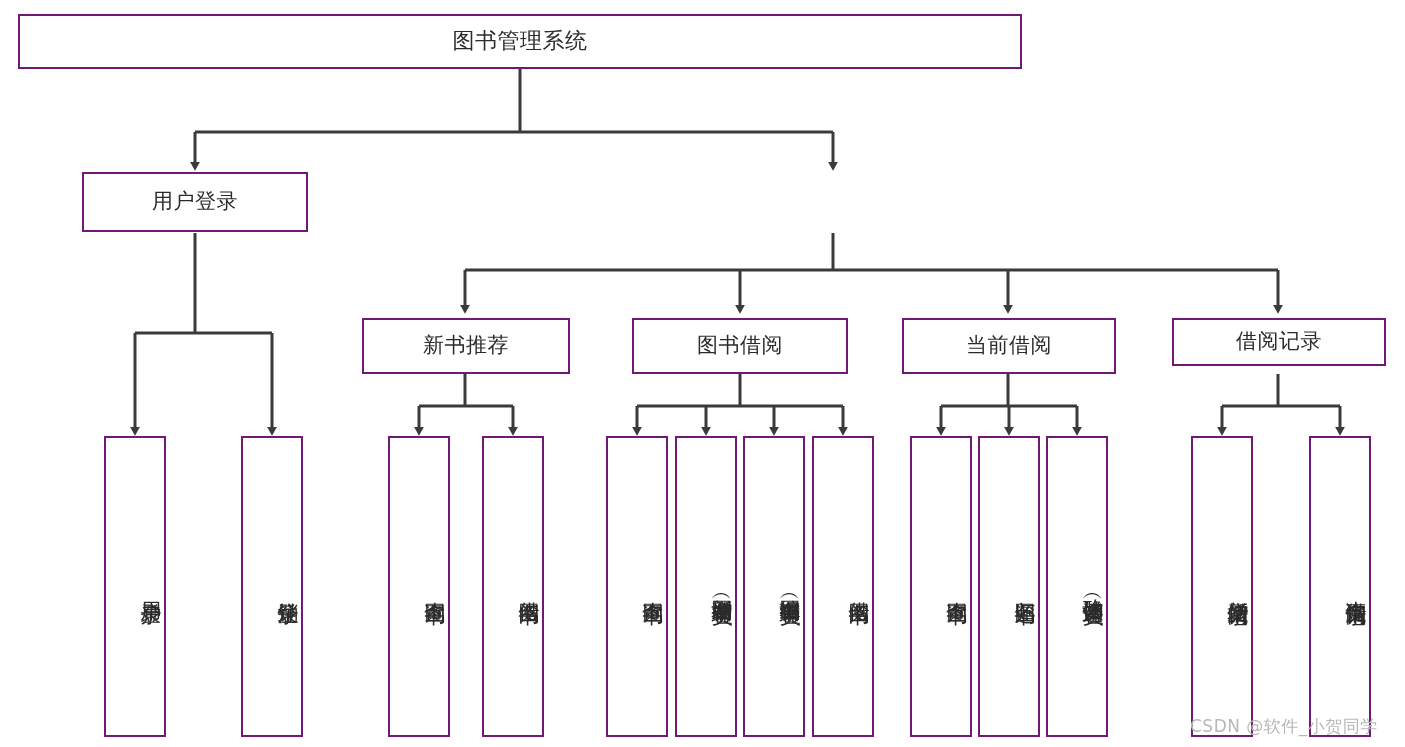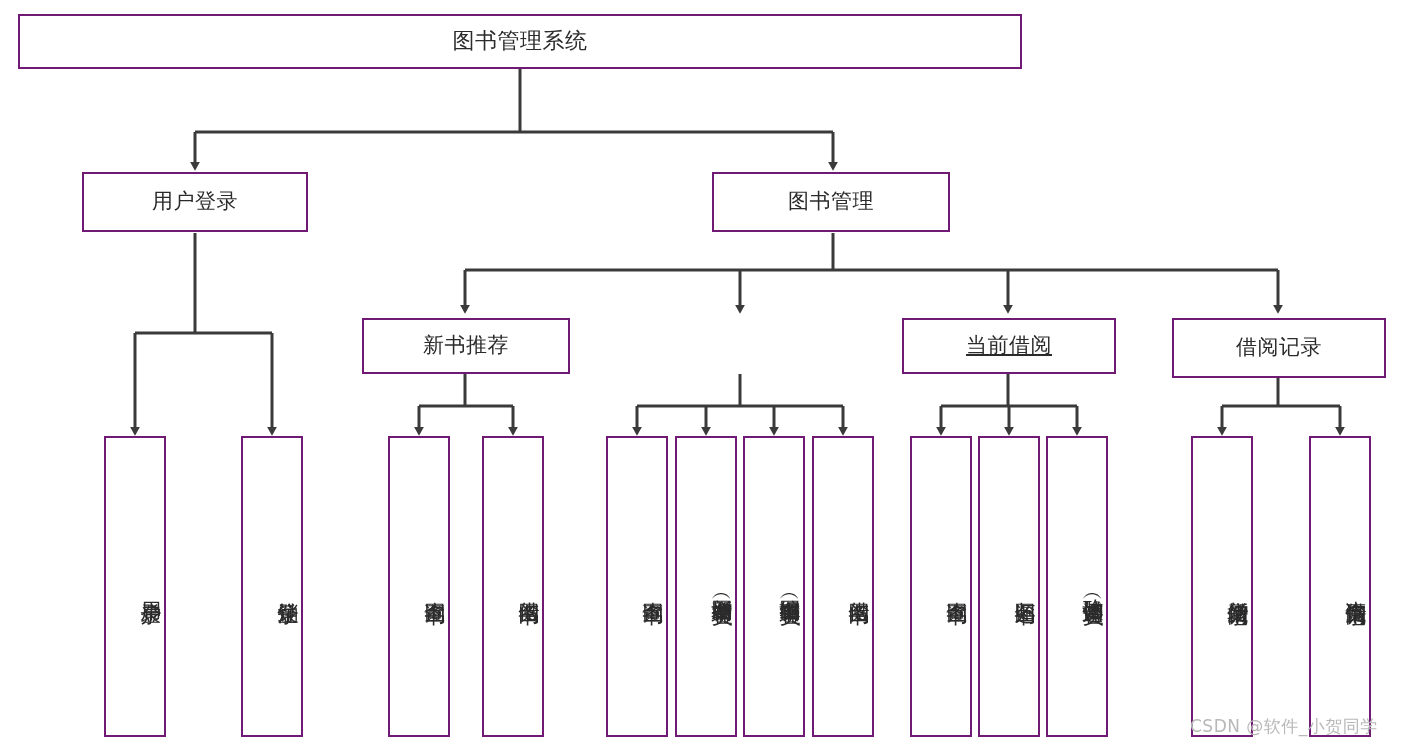--- a/index.html
+++ b/index.html
@@ -125,31 +125,31 @@
     </g>
   </svg>
 
   <div class="node node-h node-root" style="left:18px; top:14px; width:1004px; height:55px;">
     <span>图书管理系统</span>
   </div>
 
   <div class="node node-h" style="left:82px; top:172px; width:226px; height:60px;">
     <span>用户登录</span>
   </div>
-  <div class="node node-h" style="left:712px; top:172px; width:238px; height:60px;">
-    <span>图书管理</span>
-  </div>
 
   <div class="node node-h" style="left:362px; top:318px; width:208px; height:56px;">
     <span>新书推荐</span>
   </div>
-  <div class="node node-h" style="left:902px; top:318px; width:214px; height:56px;text-decoration:underline;">
+  <div class="node node-h" style="left:632px; top:318px; width:216px; height:56px;">
+    <span>图书借阅</span>
+  </div>
+  <div class="node node-h" style="left:902px; top:318px; width:214px; height:56px;">
     <span>当前借阅</span>
   </div>
-  <div class="node node-h" style="left:1172px; top:318px; width:214px; height:60px;">
+  <div class="node node-h" style="left:1172px; top:318px; width:214px; height:48px;">
     <span>借阅记录</span>
   </div>
 
   <div class="node node-leaf" style="left:104px; top:436px; width:62px; height:301px;">
     <span class="leaf-text">用户登录</span>
   </div>
   <div class="node node-leaf" style="left:241px; top:436px; width:62px; height:301px;">
     <span class="leaf-text">注销登录</span>
   </div>
 

